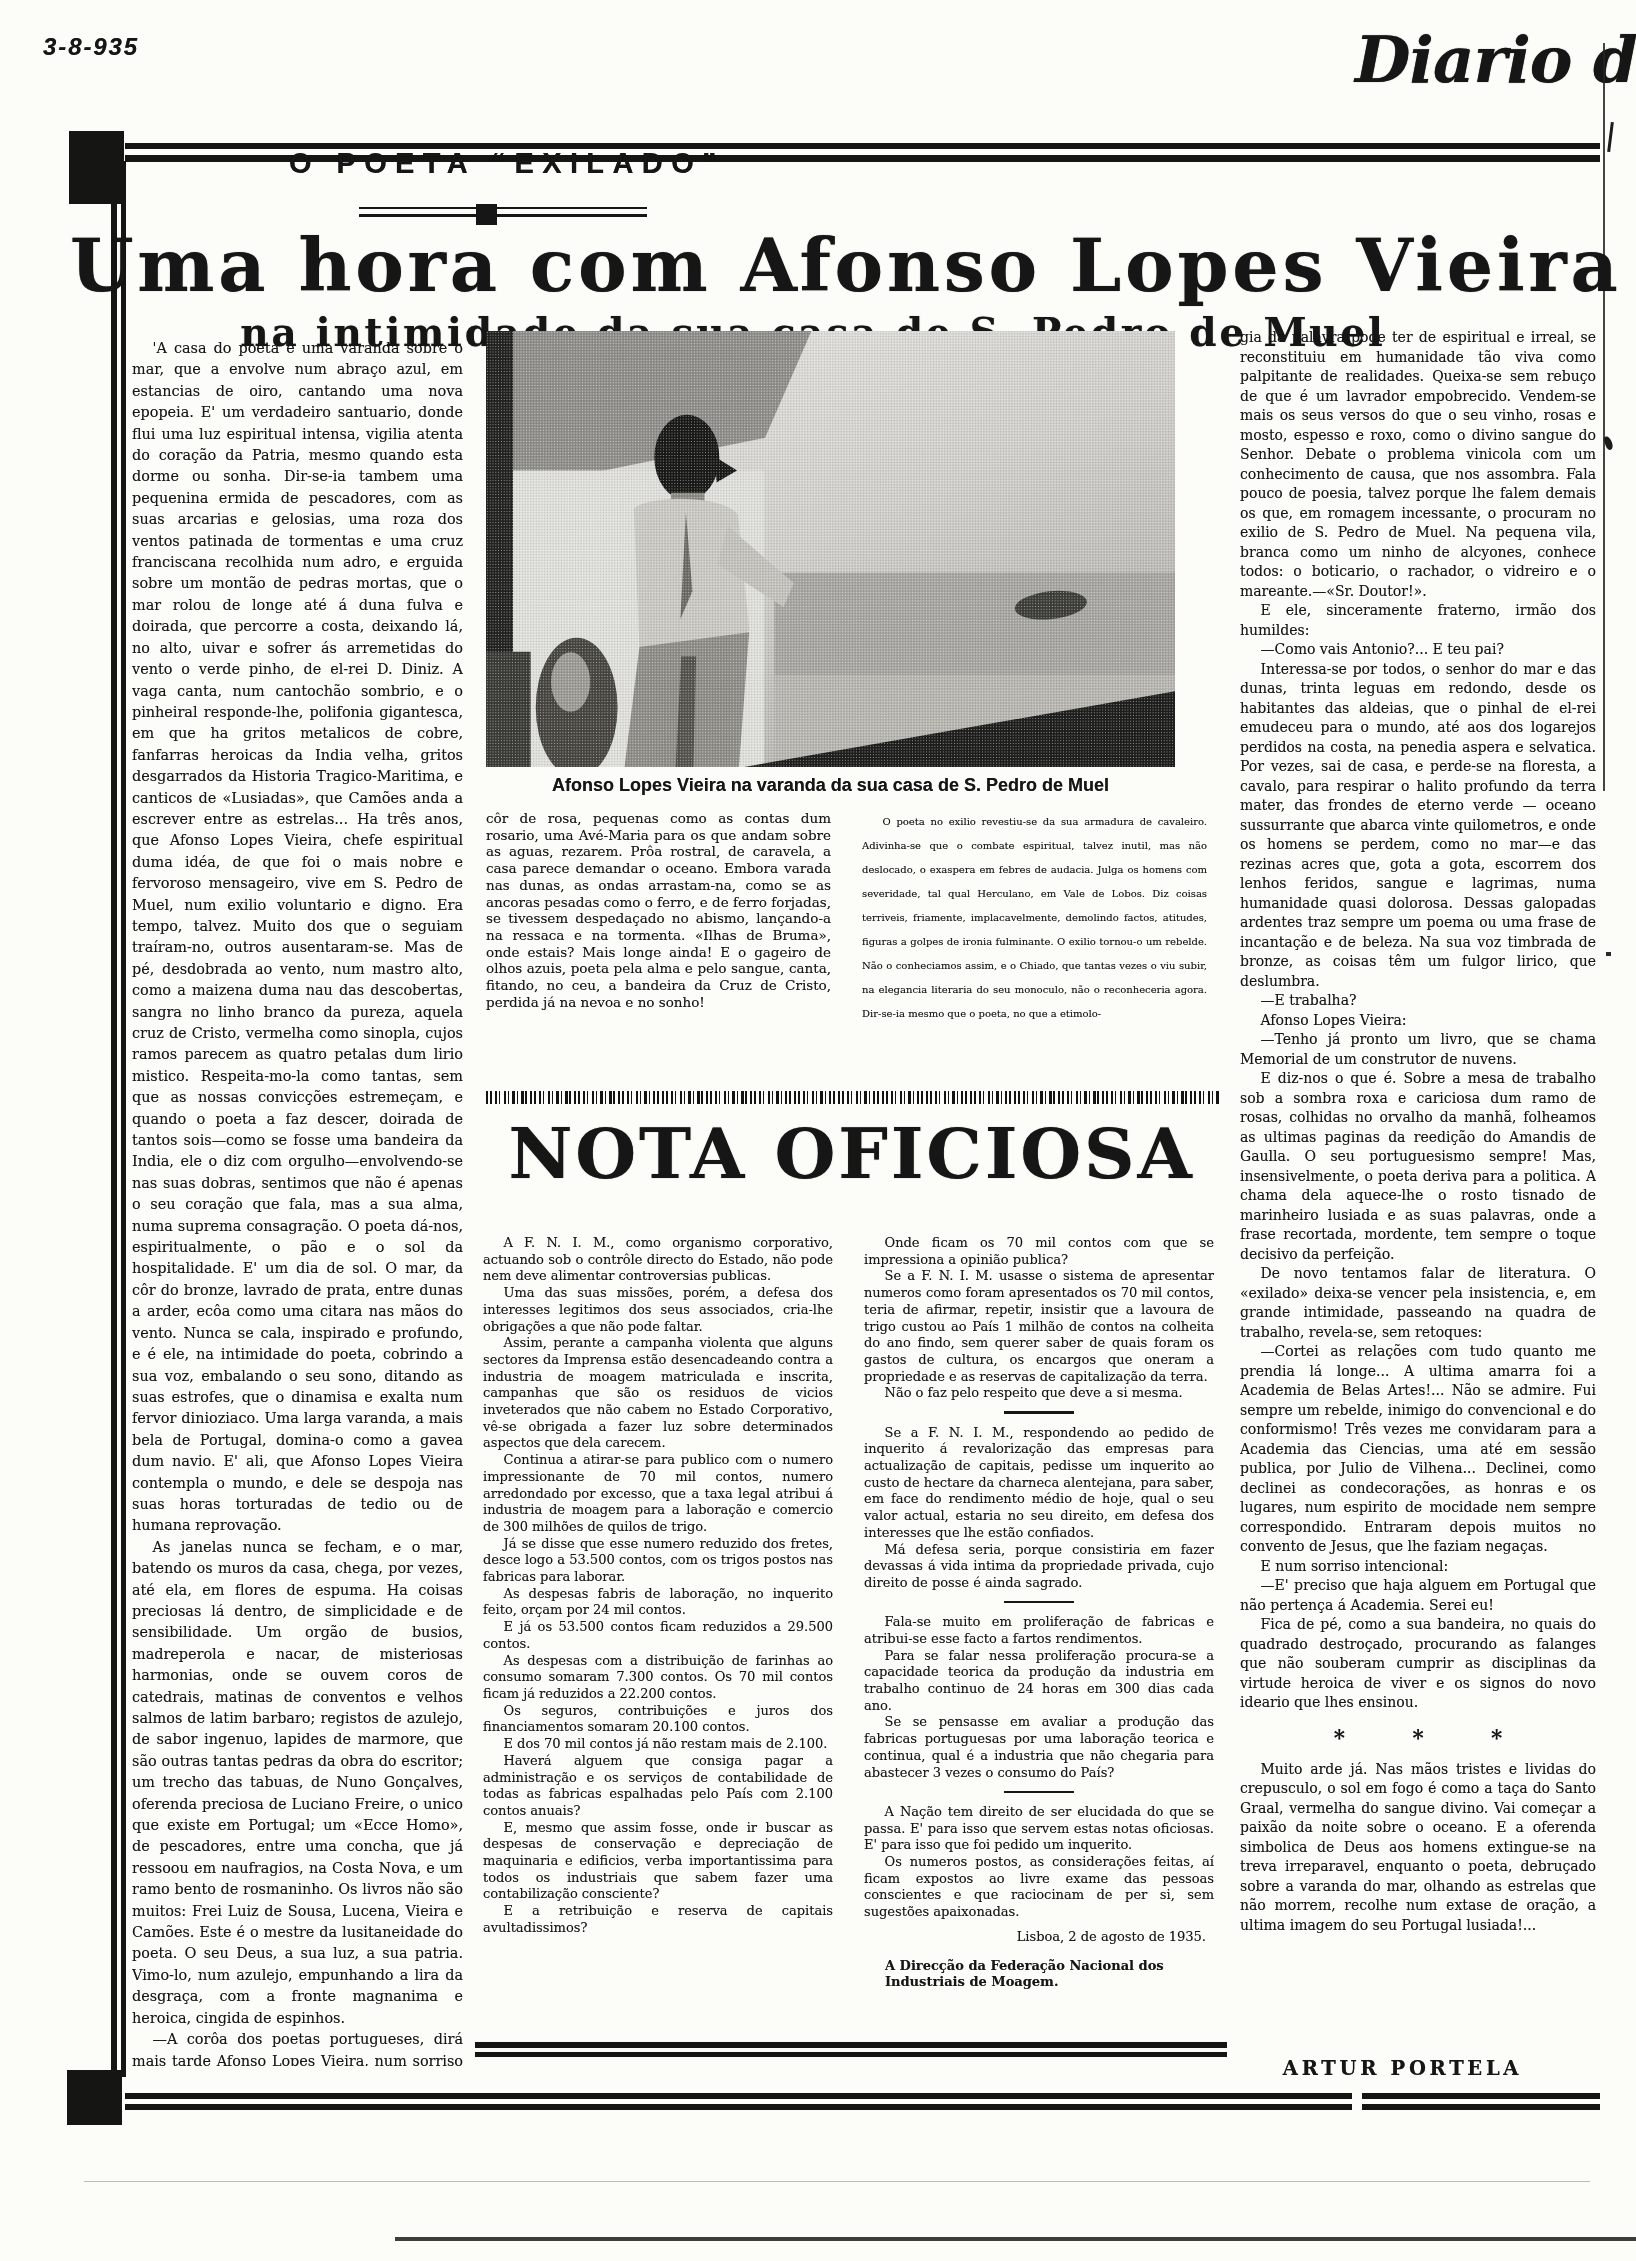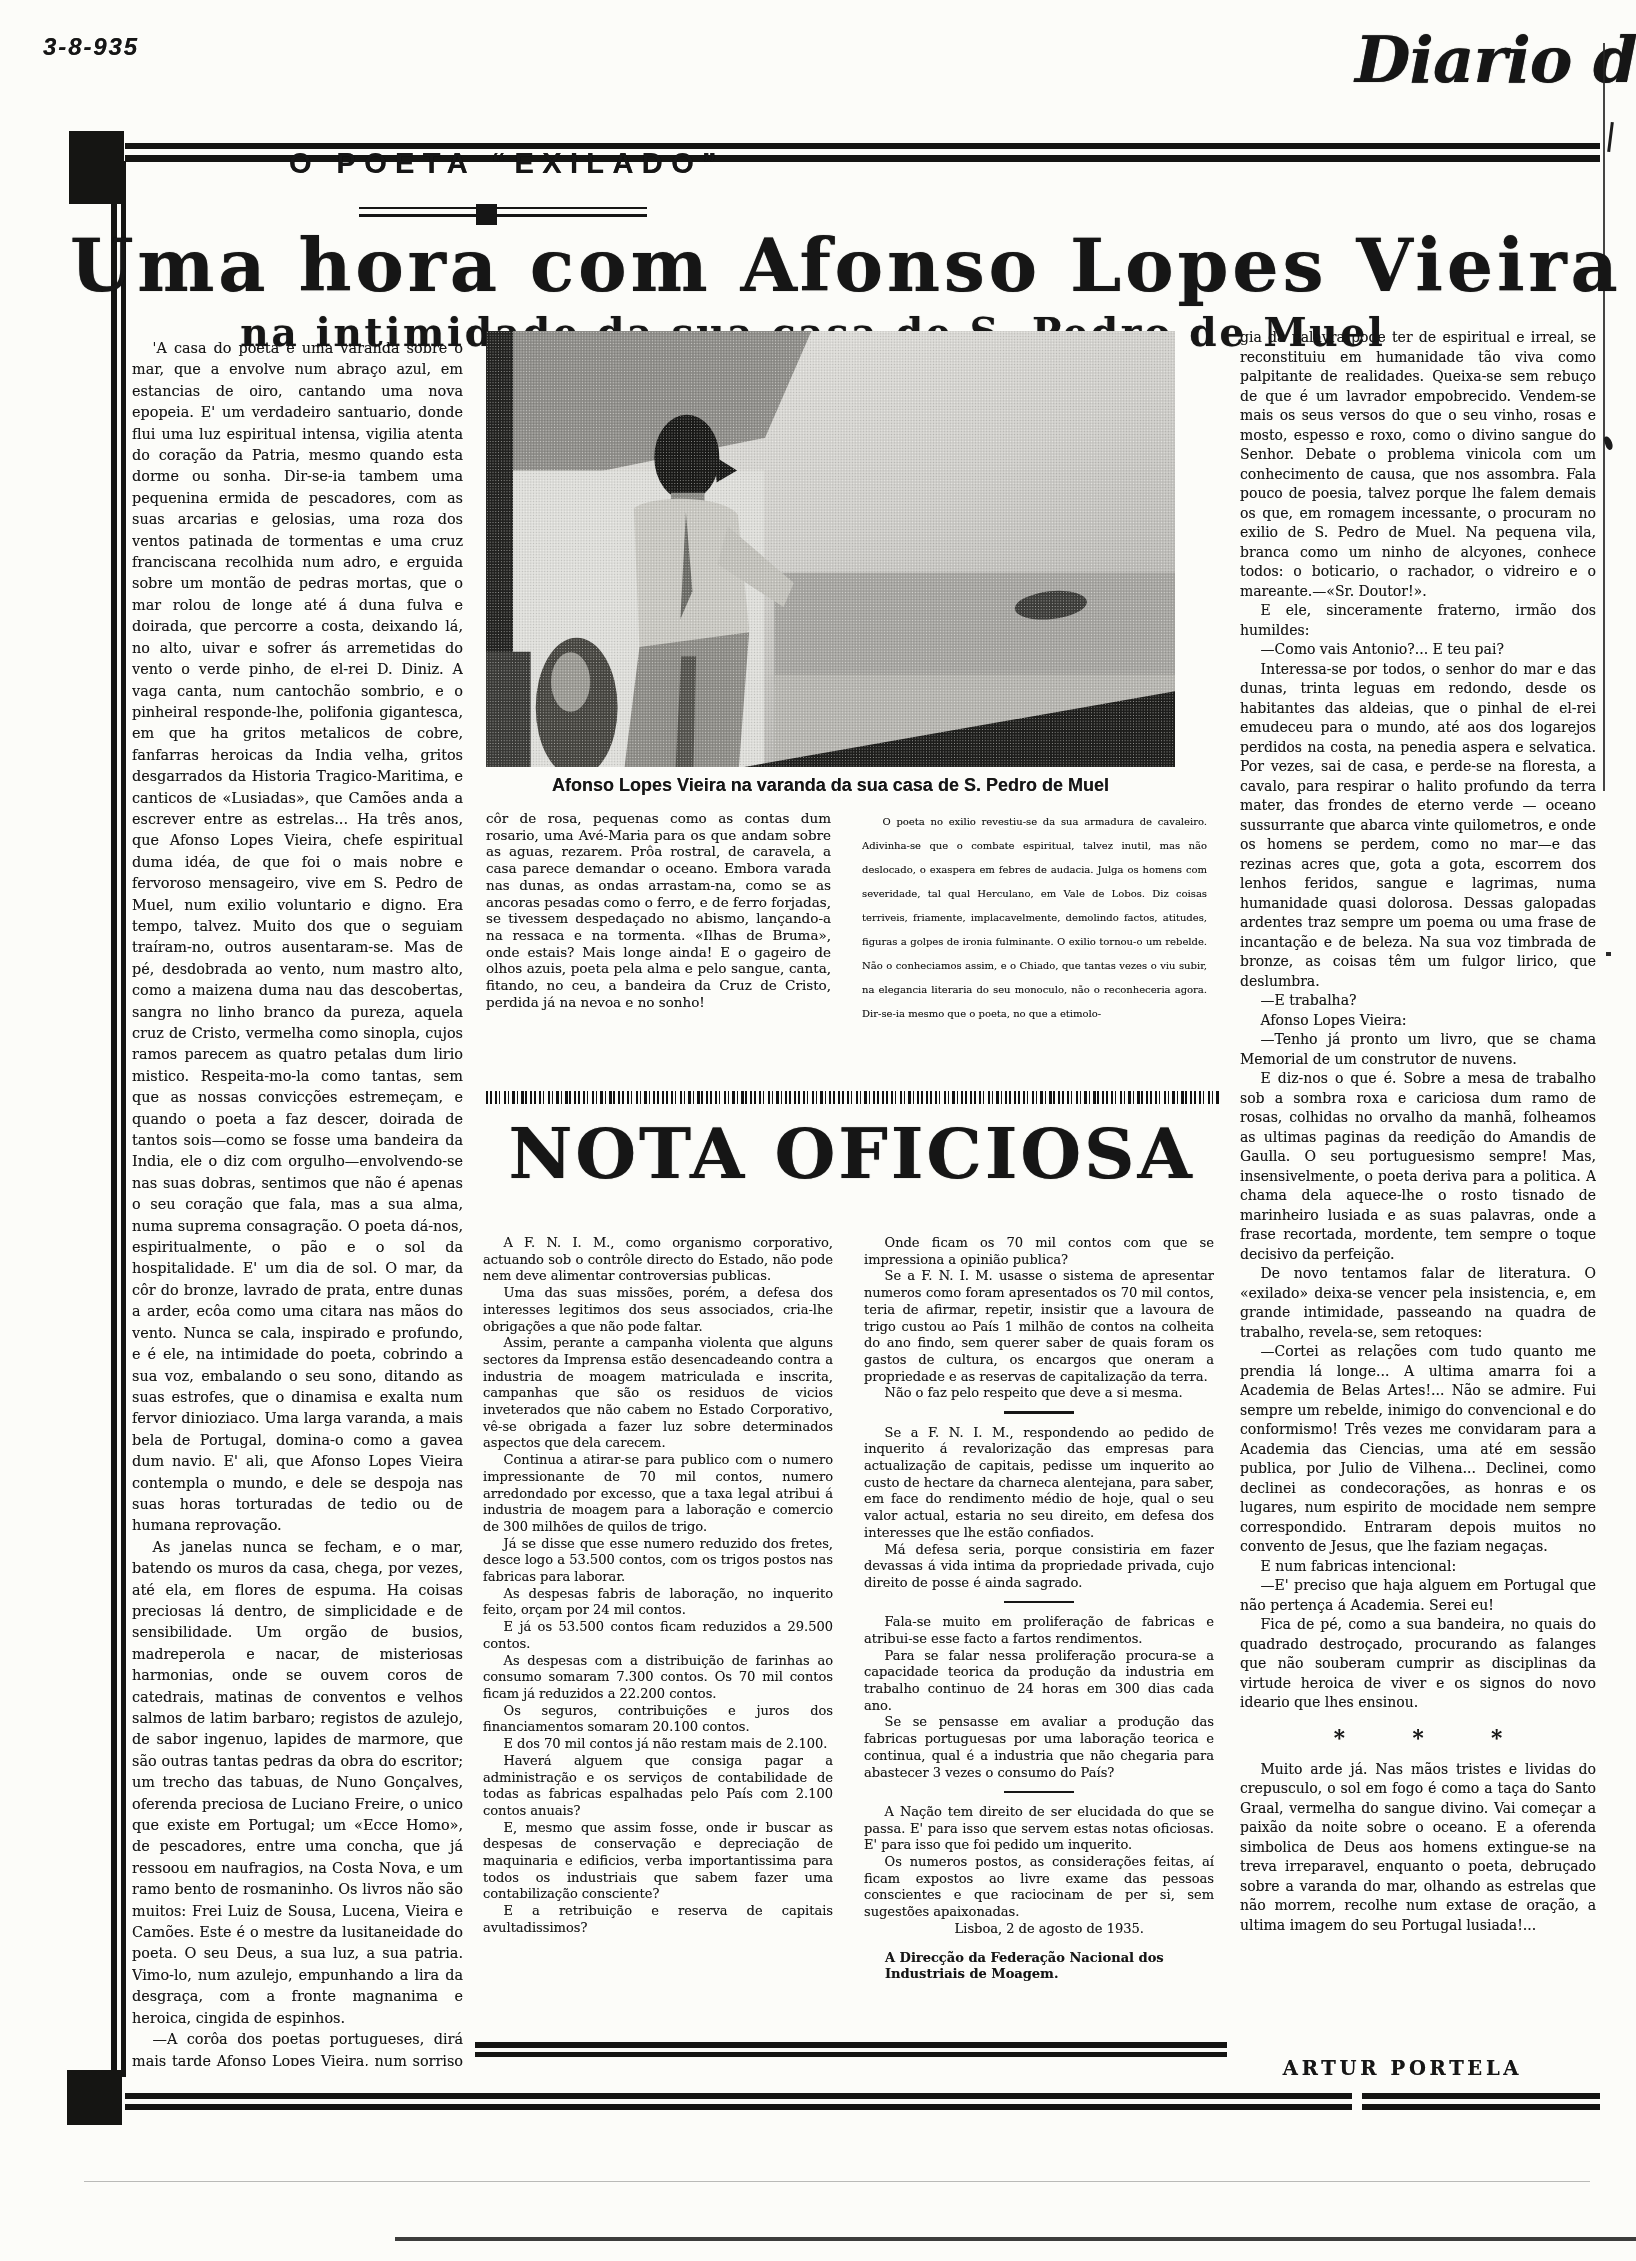--- a/index.html
+++ b/index.html
@@ -115,21 +115,21 @@
     position:absolute;left:475px;top:1112px;width:753px;
     text-align:center;font-weight:bold;font-size:70px;letter-spacing:2.8px;
     white-space:nowrap;
     text-shadow:0 0 0.9px rgba(0,0,0,.6);
   }
   .nota-col{position:absolute;overflow:hidden;font-size:13px;line-height:16.7px;
     text-shadow:0.1px 0.2px 0.4px rgba(10,10,10,.4);}
   .nota-left{left:483px;top:1235px;width:350px;height:786px;}
   .nota-right{left:864px;top:1235px;width:350px;height:790px;}
   .mini-rule{width:70px;height:2.3px;background:#161616;margin:9.3px auto 11px auto;}
-  .dateline{margin:0;text-indent:20.5px;text-align:center;}
+  .dateline{margin:8px;text-indent:20.5px;text-align:right;}
   .nota-signature{margin:12px auto 0 auto;width:88%;text-align:left;font-weight:bold;text-indent:0;}
 </style>
 </head>
 <body>
 
 <div class="page">
 
   <div class="date">3-8-935</div>
   <div class="masthead">Diario de</div>
 
@@ -205,21 +205,21 @@
         <p class="para">gia da palavra pode ter de espiritual e irreal, se reconstituiu em humanidade tão viva como palpitante de realidades. Queixa-se sem rebuço de que é um lavrador empobrecido. Vendem-se mais os seus versos do que o seu vinho, rosas e mosto, espesso e roxo, como o divino sangue do Senhor. Debate o problema vinicola com um conhecimento de causa, que nos assombra. Fala pouco de poesia, talvez porque lhe falem demais os que, em romagem incessante, o procuram no exilio de S. Pedro de Muel. Na pequena vila, branca como um ninho de alcyones, conhece todos: o boticario, o rachador, o vidreiro e o mareante.—«Sr. Doutor!».</p>
         <p class="para">E ele, sinceramente fraterno, irmão dos humildes:</p>
         <p class="para">—Como vais Antonio?... E teu pai?</p>
         <p class="para">Interessa-se por todos, o senhor do mar e das dunas, trinta leguas em redondo, desde os habitantes das aldeias, que o pinhal de el-rei emudeceu para o mundo, até aos dos logarejos perdidos na costa, na penedia aspera e selvatica. Por vezes, sai de casa, e perde-se na floresta, a cavalo, para respirar o halito profundo da terra mater, das frondes de eterno verde — oceano sussurrante que abarca vinte quilometros, e onde os homens se perdem, como no mar—e das rezinas acres que, gota a gota, escorrem dos lenhos feridos, sangue e lagrimas, numa humanidade quasi dolorosa. Dessas galopadas ardentes traz sempre um poema ou uma frase de incantação e de beleza. Na sua voz timbrada de bronze, as coisas têm um fulgor lirico, que deslumbra.</p>
         <p class="para">—E trabalha?</p>
         <p class="para">Afonso Lopes Vieira:</p>
         <p class="para">—Tenho já pronto um livro, que se chama Memorial de um construtor de nuvens.</p>
         <p class="para">E diz-nos o que é. Sobre a mesa de trabalho sob a sombra roxa e cariciosa dum ramo de rosas, colhidas no orvalho da manhã, folheamos as ultimas paginas da reedição do Amandis de Gaulla. O seu portuguesismo sempre! Mas, insensivelmente, o poeta deriva para a politica. A chama dela aquece-lhe o rosto tisnado de marinheiro lusiada e as suas palavras, onde a frase recortada, mordente, tem sempre o toque decisivo da perfeição.</p>
         <p class="para">De novo tentamos falar de literatura. O «exilado» deixa-se vencer pela insistencia, e, em grande intimidade, passeando na quadra de trabalho, revela-se, sem retoques:</p>
         <p class="para">—Cortei as relações com tudo quanto me prendia lá longe... A ultima amarra foi a Academia de Belas Artes!... Não se admire. Fui sempre um rebelde, inimigo do convencional e do conformismo! Três vezes me convidaram para a Academia das Ciencias, uma até em sessão publica, por Julio de Vilhena... Declinei, como declinei as condecorações, as honras e os lugares, num espirito de mocidade nem sempre correspondido. Entraram depois muitos no convento de Jesus, que lhe faziam negaças.</p>
-        <p class="para">E num fabricas intencional:</p>
+        <p class="para">E num sorriso intencional:</p>
         <p class="para">—E' preciso que haja alguem em Portugal que não pertença á Academia. Serei eu!</p>
         <p class="para">Fica de pé, como a sua bandeira, no quais do quadrado destroçado, procurando as falanges que não souberam cumprir as disciplinas da virtude heroica de viver e os signos do novo ideario que lhes ensinou.</p>
       </div>
     <div class="stars">* * *</div>
     <div class="part-b">
         <p class="para">Muito arde já. Nas mãos tristes e lividas do crepusculo, o sol em fogo é como a taça do Santo Graal, vermelha do sangue divino. Vai começar a paixão da noite sobre o oceano. E a oferenda simbolica de Deus aos homens extingue-se na treva irreparavel, enquanto o poeta, debruçado sobre a varanda do mar, olhando as estrelas que não morrem, recolhe num extase de oração, a ultima imagem do seu Portugal lusiada!...</p>
       </div>
   </div>
   <div class="byline">ARTUR PORTELA</div>
 

